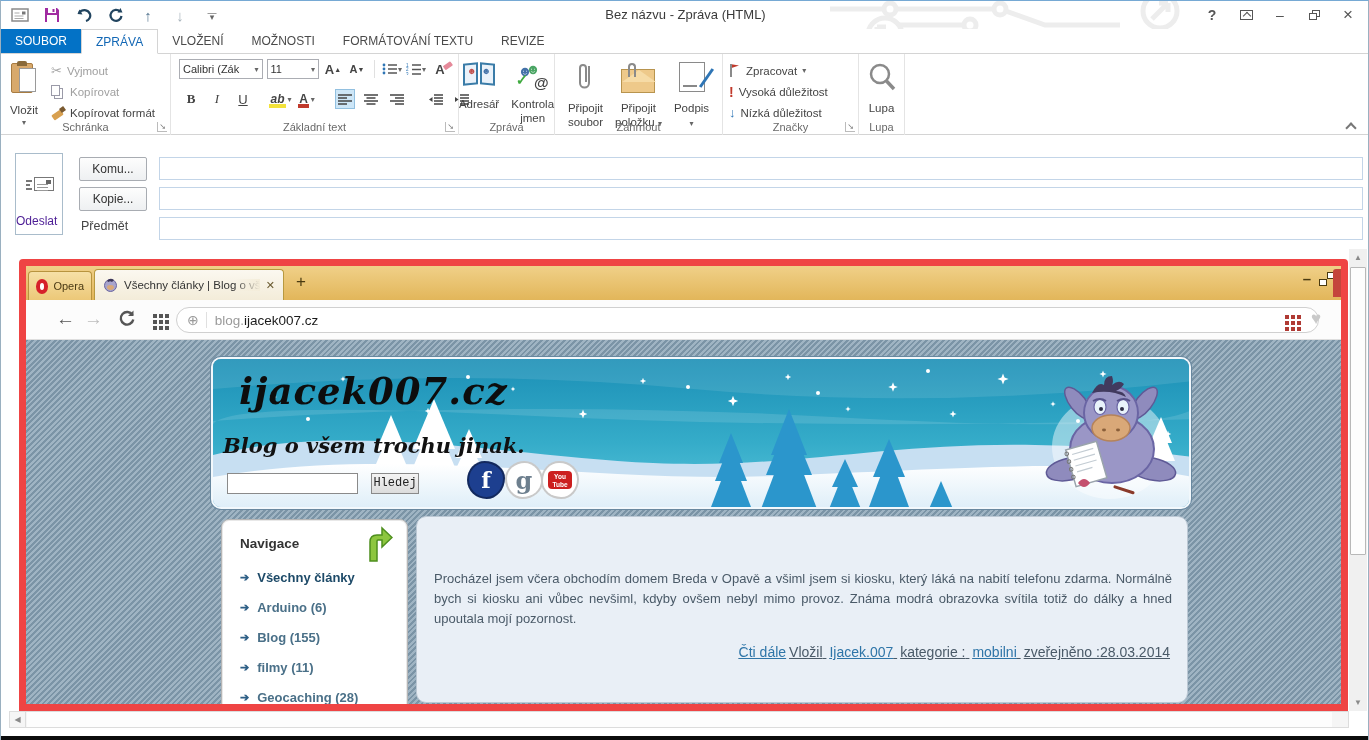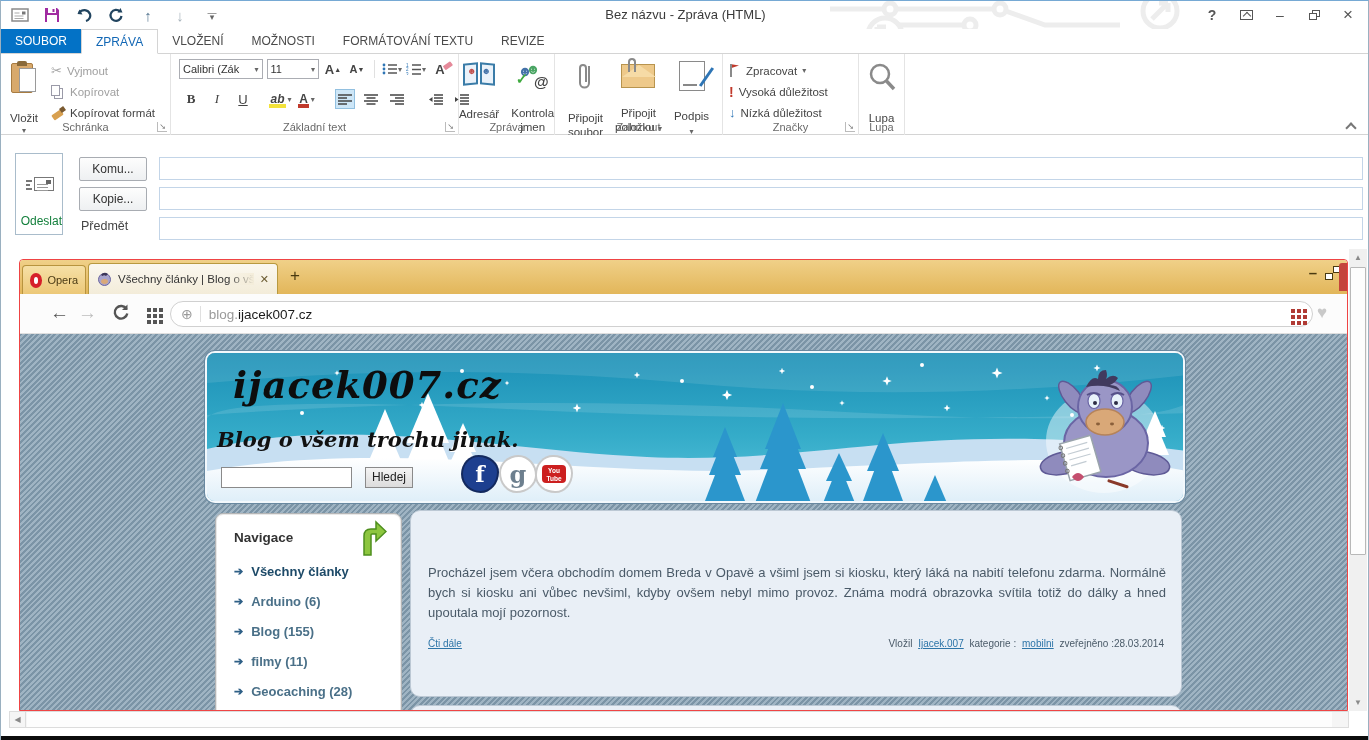--- a/index.html
+++ b/index.html
@@ -28,21 +28,21 @@
   .ftab { background:#0372c6; color:#fff; padding:0 14px; display:flex; align-items:center; }
   .rtab { color:#4a4a4a; padding:0 14px; display:flex; align-items:center; }
   .rtab.active { color:#1267b5; background:#fff; border:1px solid #d4d4d4; border-bottom:1px solid #fff; margin-bottom:-1px; }
 
   
   .ribbon { position:absolute; left:0; top:53px; width:1369px; height:81px; background:#fff; border-bottom:1px solid #d4d4d4; display:flex; }
   .rgroup { position:relative; height:81px; border-right:1px solid #e4e4e4; padding-top:3px; }
   .rgroup-label { position:absolute; left:0; right:0; bottom:2px; text-align:center; font-size:11px; color:#6a6a6a; }
   .launcher { position:absolute; right:3px; bottom:3px; width:10px; height:10px; font-size:8px; color:#7a7a7a; line-height:10px; text-align:center; border-left:1px solid #bbb; border-bottom:1px solid #bbb; }
   .bigbtn { display:flex; flex-direction:column; align-items:center; justify-content:flex-start; font-size:11.5px; color:#444; padding:4px 6px 0; }
-  .bigbtn .lbl { margin-top:19px; text-align:center; line-height:1.2; }
+  .bigbtn .lbl { margin-top:9px; text-align:center; line-height:1.2; }
   .caret { font-size:8px; color:#666; }
   .smallrow { display:flex; align-items:center; gap:5px; height:19px; font-size:11.5px; color:#444; padding:0 4px; }
   .smallrow.dis { color:#a0a0a0; }
   
   .clip-ico { position:relative; width:30px; height:34px; }
   .clip-board { position:absolute; left:2px; top:2px; width:22px; height:30px; background:#d8a96c; border:1px solid #a87c42; border-radius:2px; }
   .clip-clip { position:absolute; left:8px; top:0px; width:10px; height:5px; background:#8a6a3a; border-radius:2px 2px 0 0; }
   .clip-page { position:absolute; left:10px; top:7px; width:17px; height:24px; background:#fff; border:1px solid #9a9a9a; }
   
   .copy-ico { position:relative; width:14px; height:14px; }
@@ -86,36 +86,36 @@
   .sig-ico:before { content:""; position:absolute; right:-4px; top:4px; width:3px; height:22px; background:#2e75b5; transform:rotate(35deg); }
   .sig-ico:after { content:""; position:absolute; left:3px; bottom:4px; width:14px; height:2px; background:#888; }
   
   .svgico { display:flex; align-items:center; justify-content:center; }
 
   .collapse-chevron { position:absolute; right:14px; bottom:4px; width:10px; height:8px; }
   .collapse-chevron:before { content:""; position:absolute; left:1px; top:2px; width:6px; height:6px; border-left:2px solid #777; border-top:2px solid #777; transform:rotate(45deg); }
 
   
   .compose { position:absolute; left:0; top:134px; width:1369px; height:112px; background:#fff; }
-  .sendbtn { position:absolute; left:14px; top:18px; width:48px; height:82px; background:#fff; border:1px solid #a9bccb; display:flex; flex-direction:column; align-items:flex-end; justify-content:flex-end; padding-bottom:6px; font-size:12px; color:#15803d; }
+  .sendbtn { position:absolute; left:14px; top:18px; width:48px; height:82px; background:#fff; border:1px solid #a9bccb; display:flex; flex-direction:column; align-items:flex-start; justify-content:flex-end; padding-bottom:6px; font-size:12px; color:#4c1d95; }
   .send-ico { position:absolute; left:10px; top:22px; width:28px; height:18px; }
   .send-env { position:absolute; right:0; top:1px; width:20px; height:14px; border:1px solid #777; background:#fff; }
   .send-env i { position:absolute; right:2px; top:2px; width:5px; height:4px; background:#666; }
   .send-env u { position:absolute; left:2px; bottom:2px; width:11px; height:1px; background:#999; box-shadow:0 3px 0 #999, 0 -3px 0 #999; }
   .send-lines { position:absolute; left:0; top:4px; width:6px; height:9px; }
   .send-lines i { position:absolute; left:0; height:1.5px; background:#777; }
   .send-lines i:nth-child(1){ top:0; width:6px;} .send-lines i:nth-child(2){ top:4px; width:4px;} .send-lines i:nth-child(3){ top:8px; width:6px;}
   .addrbtn { position:absolute; left:78px; width:68px; height:24px; background:linear-gradient(#fdfdfd,#eef0f2); border:1px solid #a8acb2; border-radius:2px; font-size:12px; color:#333; display:flex; align-items:center; justify-content:center; }
   .field { position:absolute; left:158px; width:1204px; height:23px; border:1px solid #c3d5e8; background:#fff; font-size:12px; padding:0 4px; font-family:"Liberation Sans",sans-serif; }
   .subj-label { position:absolute; left:80px; top:84px; font-size:12.5px; color:#444; }
 
   
   .msgbody { position:absolute; left:0; top:246px; width:1369px; height:490px; background:#fff; }
 
-  .opera { position:absolute; left:18px; top:12px; width:1329px; height:452px; border:1px solid #ef4444; border-radius:4px 4px 0 0; overflow:hidden; background:#fdfdfd; }
+  .opera { position:absolute; left:18px; top:12px; width:1329px; height:452px; border:7px solid #ef4444; border-radius:4px 4px 0 0; overflow:hidden; background:#fdfdfd; }
   .otabs { position:absolute; left:0; top:0; right:0; height:34px; background:linear-gradient(#f0d088,#e2b65a); }
   .obtn { position:absolute; left:2px; top:5px; width:64px; height:29px; background:linear-gradient(#f6e0a6,#ecc878); border:1px solid #b8943e; border-bottom:none; border-radius:4px 4px 0 0; display:flex; align-items:center; gap:5px; padding:0 7px; font-size:11px; color:#4a3a14; }
   .ologo { width:13px; height:15px; border:4px solid #d6202a; border-radius:50%; background:#fff; }
   .otab { position:absolute; left:68px; top:3px; width:190px; height:31px; background:linear-gradient(#fbf8f0,#f3ecd9); border:1px solid #b8993f; border-bottom:none; border-radius:4px 4px 0 0; display:flex; align-items:center; gap:6px; padding:0 8px; font-size:11.5px; color:#333; }
   .otab-title { position:relative; flex:1; white-space:nowrap; overflow:hidden; }
   .otab-fade { position:absolute; right:0; top:0; bottom:0; width:26px; background:linear-gradient(90deg, rgba(246,240,224,0), #f4edda); }
   .otab-close { font-size:11px; color:#6a5a30; }
   .newtab { position:absolute; left:270px; top:6px; font-size:17px; color:#4a3a10; }
   .octl { position:absolute; right:14px; top:4px; display:flex; gap:16px; align-items:center; color:#4a3a10; }
   .octl .omin { font-size:15px; font-weight:bold; }
@@ -133,41 +133,41 @@
 
   .ocontent { position:absolute; left:0; top:74px; right:0; height:378px; overflow:hidden;
               background:repeating-linear-gradient(135deg,#7b94a6 0 2px,#9fb4c3 2px 4px); }
 
   
   .banner { position:absolute; left:185px; top:17px; width:980px; height:152px; border-radius:10px; overflow:hidden; border:2px solid #f2f8fc; box-shadow:0 0 0 1px #6888a0; }
   .banner svg { position:absolute; left:0; top:0; }
   .site-title { position:absolute; left:26px; top:10px; font-family:"DejaVu Serif", serif; font-style:italic; font-weight:bold; font-size:37px; color:#0d0d0d; letter-spacing:1px; }
   .tagline { position:absolute; left:10px; top:74px; font-family:"DejaVu Serif", serif; font-style:italic; font-weight:bold; font-size:21px; color:#111; }
   .bsearch { position:absolute; left:14px; top:114px; width:131px; height:21px; border:1px solid #8a8a8a; background:#fff; font-size:12px; padding:0 4px; }
-  .bsearch-btn { position:absolute; left:158px; top:114px; width:48px; height:21px; background:linear-gradient(#f4f4f4,#dcdcdc); border:1px solid #8a8a8a; font-size:12px; color:#222; text-align:center; line-height:19px; }
+  .bsearch-btn { position:absolute; left:158px; top:114px; width:48px; height:21px; background:linear-gradient(#f4f4f4,#dcdcdc); border:1px solid #8a8a8a; font-size:12px; color:#222; text-align:center; line-height:19px;font-family:Liberation Mono, monospace; }
   .soc { position:absolute; top:104px; width:34px; height:34px; display:flex; align-items:center; justify-content:center; }
   .soc-fb { left:256px; background:#1d3f8f; color:#fff; font-family:"DejaVu Serif",serif; font-weight:bold; font-size:22px; border-radius:46% 54% 48% 52%/ 50% 44% 56% 50%; box-shadow:0 0 0 2px #13295e; }
   .soc-g { left:294px; background:#fff; color:#6d7f8e; font-family:"DejaVu Serif",serif; font-weight:bold; font-size:24px; border-radius:52% 48% 55% 45%/ 46% 54% 46% 54%; box-shadow:0 0 0 2px #c9c9c9; }
   .soc-yt { left:330px; background:#fff; border-radius:48% 52% 46% 54%/ 52% 48% 54% 46%; box-shadow:0 0 0 2px #c9c9c9; }
   .yt-box { width:24px; height:18px; background:#cc1f1f; border-radius:4px; color:#fff; font-size:6.5px; font-weight:bold; text-align:center; line-height:1.3; padding-top:2px; }
 
   
   .scard { position:absolute; left:195px; top:179px; width:187px; height:540px; background:#fff; border:1px solid #b5b5b5; border-radius:8px; box-shadow:inset 0 0 0 1px #e8e8e8; }
   .scard-title { position:absolute; left:18px; top:16px; font-size:13.5px; font-weight:bold; color:#333; }
   .scard-arrow { position:absolute; right:14px; top:6px; }
   .sitem { position:absolute; left:18px; width:160px; height:20px; display:flex; gap:8px; align-items:center; font-size:13px; font-weight:bold; color:#4a7088; }
   .sitem .bullet { color:#2e5f86; font-size:11px; }
   .sitem.first { color:#1d4a68; }
 
   
   .acard { position:absolute; left:390px; top:176px; width:772px; height:187px; background:#e9eff6; border:1px solid #bcc8d4; border-radius:10px; }
   .acard2 { position:absolute; left:390px; top:371px; width:772px; height:50px; background:#e9eff6; border:1px solid #bcc8d4; border-radius:10px; }
   .atitle { position:absolute; left:17px; top:12px; font-size:19px; font-weight:bold; color:#2470a8; }
   .abody { position:absolute; left:17px; top:52px; width:738px; font-size:13px; color:#4a5a68; line-height:1.55; text-align:justify; }
-  .afoot { position:absolute; left:17px; right:17px; top:127px; font-size:10px; color:#4a5a68; display:flex; justify-content:space-between; }
+  .afoot { position:absolute; left:17px; right:17px; top:127px; font-size:14px; color:#4a5a68; display:flex; justify-content:flex-end;text-decoration:underline; }
   .alink { color:#2e75a8; text-decoration:underline; }
   .ameta span { margin-left:3px; }
 
   
   .vscroll { position:absolute; left:1348px; top:2px; width:18px; height:462px; background:#f0f0f0; }
   .vscroll .arr { position:absolute; left:0; width:18px; height:17px; color:#8a8a8a; font-size:8px; text-align:center; line-height:17px; background:#f0f0f0; }
   .vscroll .arr.up { top:0; } .vscroll .arr.down { bottom:0; }
   .vscroll .thumb { position:absolute; left:1px; top:18px; width:16px; height:288px; background:#fdfdfd; border:1px solid #b8b8b8; border-radius:1px; }
   .hscroll { position:absolute; left:8px; top:464px; width:1340px; height:17px; background:#f5f5f5; border:1px solid #dcdcdc; }
   .hscroll .arr { position:absolute; left:0; top:0; width:16px; height:15px; color:#8a8a8a; font-size:8px; text-align:center; line-height:15px; border-right:1px solid #dcdcdc; }

